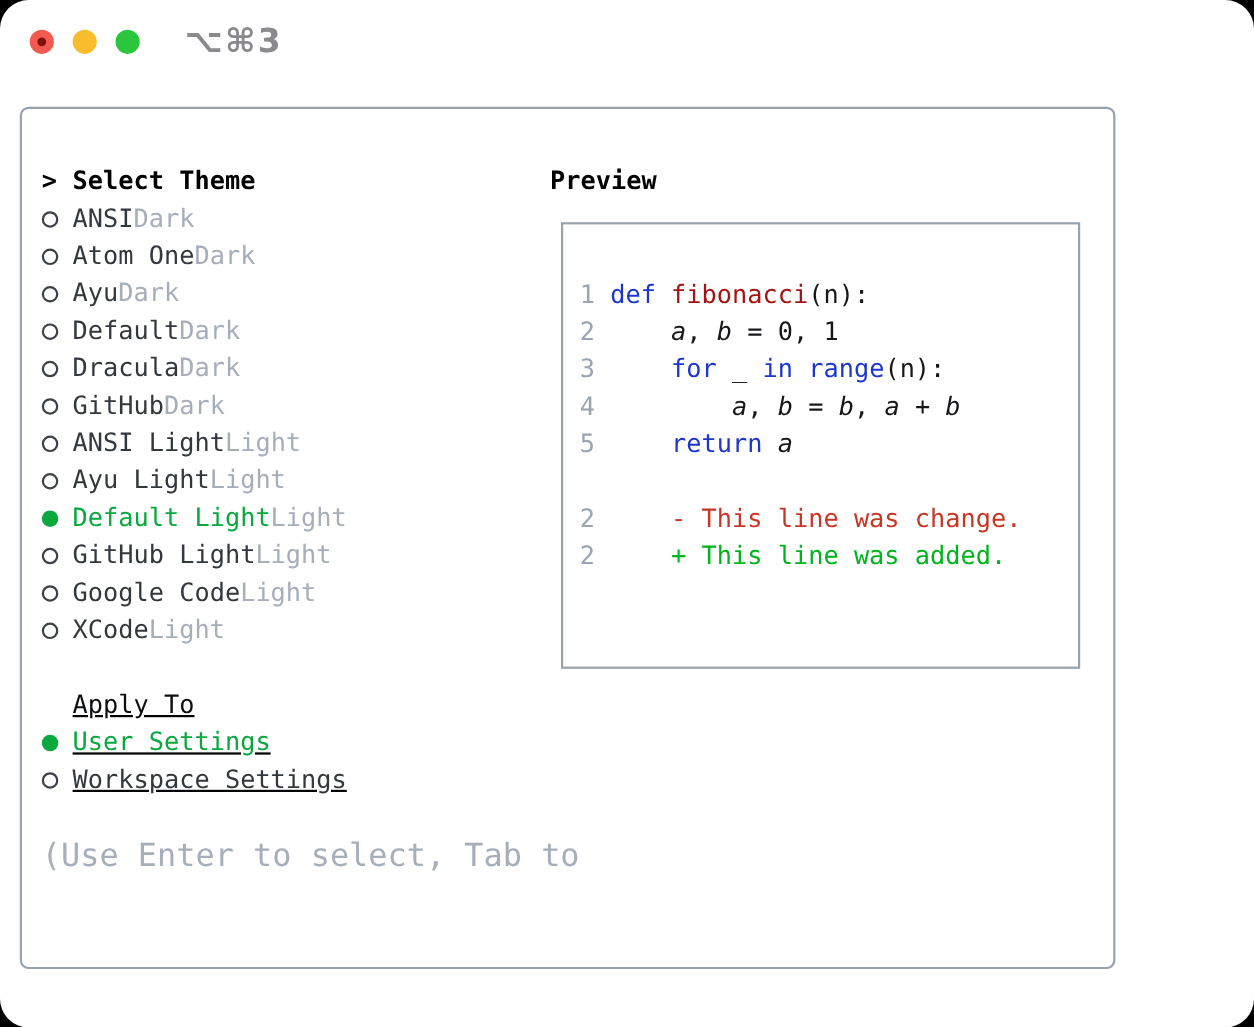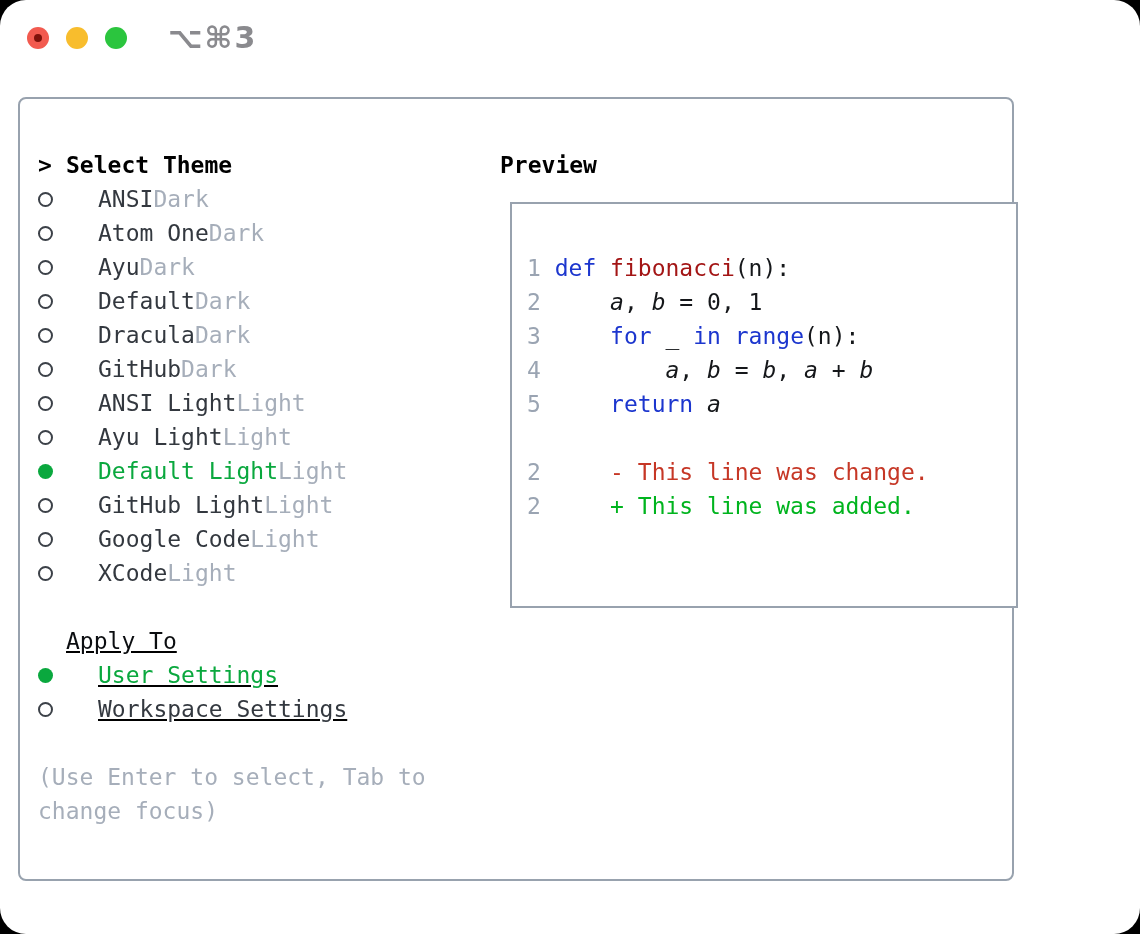--- a/index.html
+++ b/index.html
@@ -28,33 +28,33 @@
   }
   .row { height:34px; display:flex; align-items:center; white-space:pre; font-size:23px; }
   .bullet { width:28px; display:flex; align-items:center; flex:0 0 28px; }
   .ring {
     width:15px; height:15px; border-radius:50%; box-sizing:border-box;
     border:2px solid var(--ring-dark); background:transparent;
   }
   .ring.sel { border:none; background:var(--accent-green); }
   .caret { font-weight:bold; color:#000; font-size:23px; }
   .hdr  { font-weight:bold; color:#000; }
-  .t-name { color:var(--text-dark);margin-left:32px; }
+  .t-name { color:var(--text-dark); }
   .t-name.sel { color:var(--accent-green); }
   .t-variant { color:var(--muted-gray); }
   .theme-list { position:absolute; left:18px; top:49px; }
   .apply-block { position:absolute; left:18px; top:525px;text-decoration:underline; }
   .apply-label { color:#0b0d10; }
   .hint-block { position:absolute; left:18px; top:661px; }
-  .hint-line { height:34px; line-height:34px; font-size:23px; color:var(--muted-gray); white-space:pre; }
+  .hint-line { height:34px; line-height:34px; font-size:29px; color:var(--muted-gray); white-space:pre;text-align:center; }
   
   .preview-header { position:absolute; left:480px; top:49px; height:34px; line-height:34px;
     font-size:23px; font-weight:bold; color:#000; }
   .code-box {
-    position:absolute; left:490px; top:103px; width:508px; height:406px;
+    position:absolute; left:490px; top:103px; width:472px; height:406px;
     border:2px solid var(--border-gray); box-sizing:border-box; background:#fff;
     padding:47px 0 0 15px; overflow:hidden;
   }
   .cl { height:34px; line-height:34px; white-space:pre; font-size:23px; }
   .s-ln  { color:var(--line-num); }
   .s-p   { color:#15171a; }
   .s-kw  { color:var(--kw-blue); }
   .s-fn  { color:var(--fn-red); }
   .s-var { color:#15171a; font-style:italic; }
   .s-ctx { color:var(--ctx-gray); }
@@ -102,21 +102,20 @@
       <span class="bullet"></span>
       <span class="apply-label">Apply To</span>
     </div>
 
   <div class="row"><span class="bullet"><span class="ring sel"></span></span><span class="t-name sel">User Settings</span></div>
       <div class="row"><span class="bullet"><span class="ring"></span></span><span class="t-name">Workspace Settings</span></div>
     </div>
 
   <div class="hint-block">
     <div class="hint-line">(Use Enter to select, Tab to</div>
-    <div class="hint-line">change focus)</div>
   </div>
 
   <div class="preview-header">Preview</div>
 
   <div class="code-box">
 
   <div class="cl"><span class="s-ln">1 </span><span class="s-kw">def</span><span class="s-p"> </span><span class="s-fn">fibonacci</span><span class="s-p">(n):</span></div>
       <div class="cl"><span class="s-ln">2 </span><span class="s-p">    </span><span class="s-var">a</span><span class="s-p">, </span><span class="s-var">b</span><span class="s-p"> = 0, 1</span></div>
       <div class="cl"><span class="s-ln">3 </span><span class="s-p">    </span><span class="s-kw">for</span><span class="s-p"> _ </span><span class="s-kw">in</span><span class="s-p"> </span><span class="s-kw">range</span><span class="s-p">(n):</span></div>
       <div class="cl"><span class="s-ln">4 </span><span class="s-p">        </span><span class="s-var">a</span><span class="s-p">, </span><span class="s-var">b</span><span class="s-p"> = </span><span class="s-var">b</span><span class="s-p">, </span><span class="s-var">a</span><span class="s-p"> + </span><span class="s-var">b</span></div>

